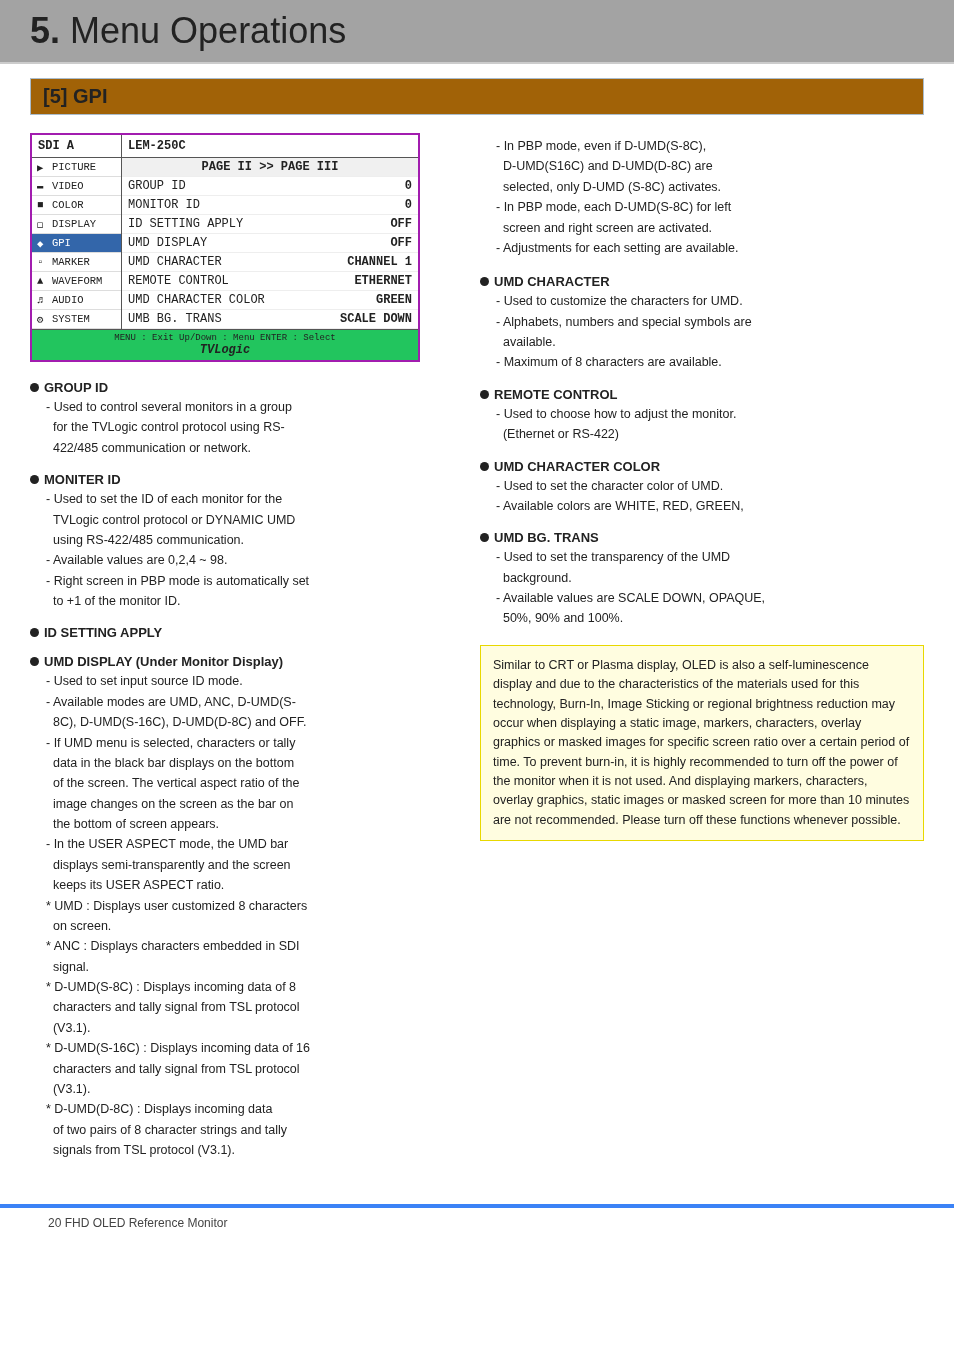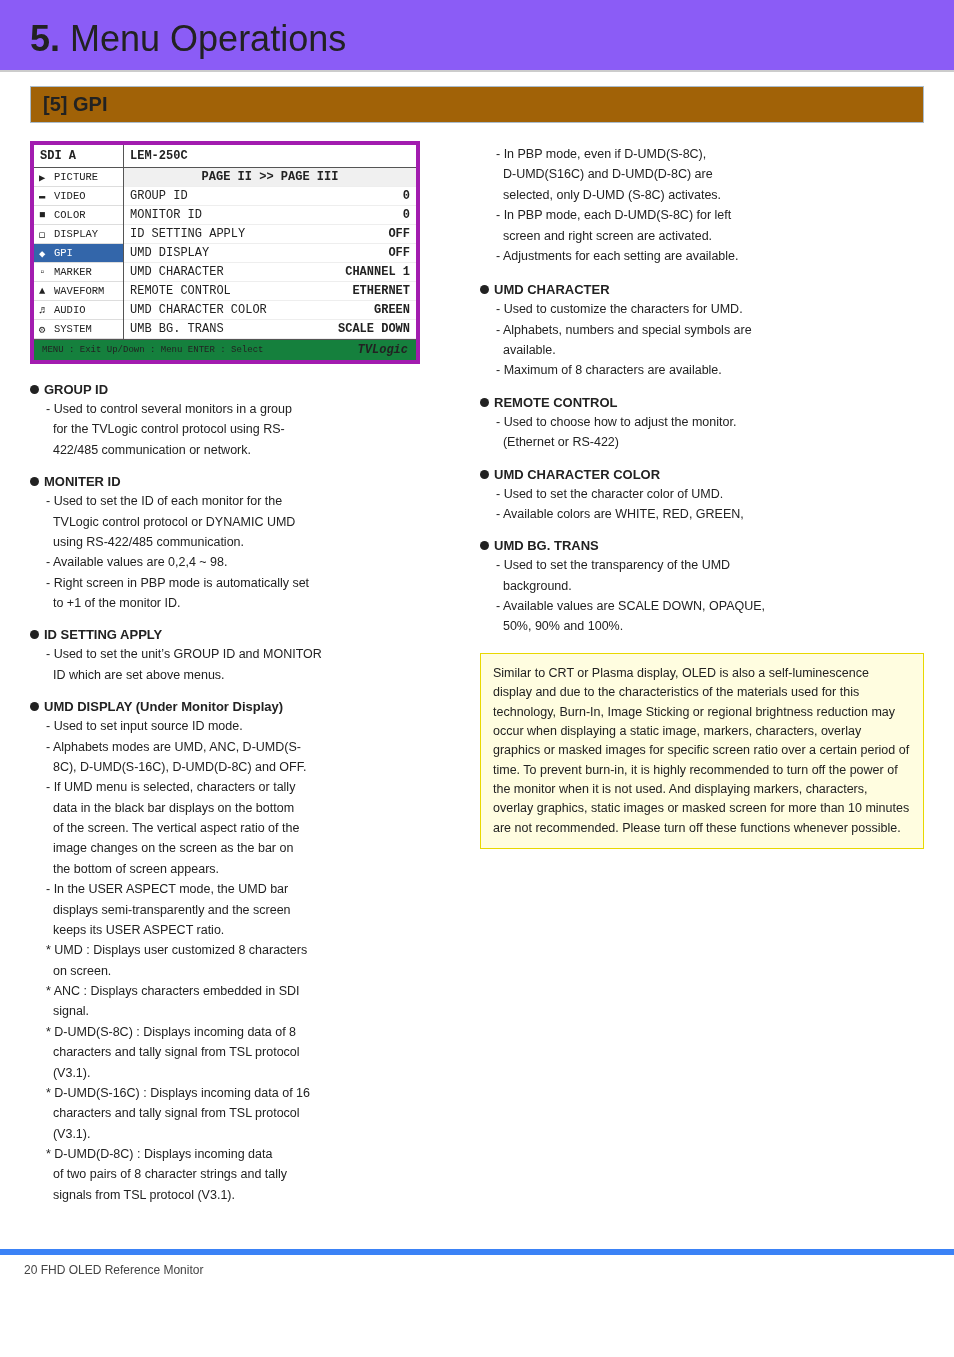--- a/index.html
+++ b/index.html
@@ -5,22 +5,22 @@
     * { margin: 0; padding: 0; box-sizing: border-box; }
     body {
       font-family: Arial, sans-serif;
       background: #fff;
       width: 954px;
       min-height: 1357px;
       font-size: 13px;
       color: #222;
     }
     .page-header {
-      background: #8b5cf6;
-      padding: 18px 30px 10px 30px;
+      background: #a3a3a3;
+      padding: 10px 30px 10px 30px;
       border-bottom: 2px solid #ccc;
     }
     .page-title {
       font-size: 36px;
       font-weight: bold;
       color: #222;
     }
     .page-title span {
       font-size: 36px;
       font-weight: normal;
@@ -40,21 +40,21 @@
       gap: 20px;
     }
     .left-col {
       flex: 0 0 430px;
     }
     .right-col {
       flex: 1;
     }
     
     .monitor-box {
-      border: 4px solid #a21caf;
+      border: 2px solid #a21caf;
       width: 390px;
       margin-bottom: 18px;
       font-size: 11px;
       font-family: 'Courier New', monospace;
     }
     .monitor-header {
       display: flex;
       background: #fff;
       border-bottom: 1px solid #555;
     }
@@ -109,27 +109,28 @@
       font-size: 12px;
     }
     .monitor-row.page-nav {
       justify-content: center;
       font-weight: bold;
       background: #f0f0f0;
     }
     .monitor-row .label { }
     .monitor-row .val { font-weight: bold; }
     .monitor-footer {
-      background: #15803d;
+      background: #22c55e;
       border-top: 1px solid #555;
       display: flex;
       align-items: center;
       justify-content: space-between;
       padding: 3px 8px;
       font-size: 9px;
+      flex-direction: column;
     }
     .monitor-footer .tvlogic {
       font-size: 12px;
       font-weight: bold;
       font-style: italic;
       color: #222;
     }
     
     .section-item {
       margin-bottom: 14px;
@@ -168,24 +169,24 @@
       line-height: 1.55;
     }
     .warning-title {
       font-style: italic;
       font-size: 13px;
       margin-bottom: 6px;
       color: #666;
       text-align: center;
     }
     .page-footer {
-      padding: 8px 24px;
+      padding: 8px 48px;
       font-size: 12px;
       color: #444;
-      border-top: 6px solid #3b82f6;
+      border-top: 4px solid #3b82f6;
       margin-top: 10px;
     }
   </style>
 </head>
 <body>
 
 <div class="page-header">
   <span class="page-title">
     <strong>5.</strong><span> Menu Operations</span>
   </span>
@@ -314,34 +315,30 @@
         <div class="line">- Right screen in PBP mode is automatically set</div>
         <div class="line">&nbsp;&nbsp;to +1 of the monitor ID.</div>
       </div>
     </div>
 
     <div class="section-item">
       <div class="section-item-title">
         <span class="bullet"></span>
         <strong>ID SETTING APPLY</strong>
       </div>
-      <div class="section-item-body">
-        <div class="line">- Used to set the unit’s GROUP ID and MONITOR</div>
-        <div class="line">&nbsp;&nbsp;ID which are set above menus.</div>
-      </div>
     </div>
 
     <div class="section-item">
       <div class="section-item-title">
         <span class="bullet"></span>
         <strong>UMD DISPLAY (Under Monitor Display)</strong>
       </div>
       <div class="section-item-body">
         <div class="line">- Used to set input source ID mode.</div>
-        <div class="line">- Alphabets modes are UMD, ANC, D-UMD(S-</div>
+        <div class="line">- Available modes are UMD, ANC, D-UMD(S-</div>
         <div class="line">&nbsp;&nbsp;8C), D-UMD(S-16C), D-UMD(D-8C) and OFF.</div>
         <div class="line">- If UMD menu is selected, characters or tally</div>
         <div class="line">&nbsp;&nbsp;data in the black bar displays on the bottom</div>
         <div class="line">&nbsp;&nbsp;of the screen. The vertical aspect ratio of the</div>
         <div class="line">&nbsp;&nbsp;image changes on the screen as the bar on</div>
         <div class="line">&nbsp;&nbsp;the bottom of screen appears.</div>
         <div class="line">- In the USER ASPECT mode, the UMD bar</div>
         <div class="line">&nbsp;&nbsp;displays semi-transparently and the screen</div>
         <div class="line">&nbsp;&nbsp;keeps its USER ASPECT ratio.</div>
         <div class="line">* UMD : Displays user customized 8 characters</div>

